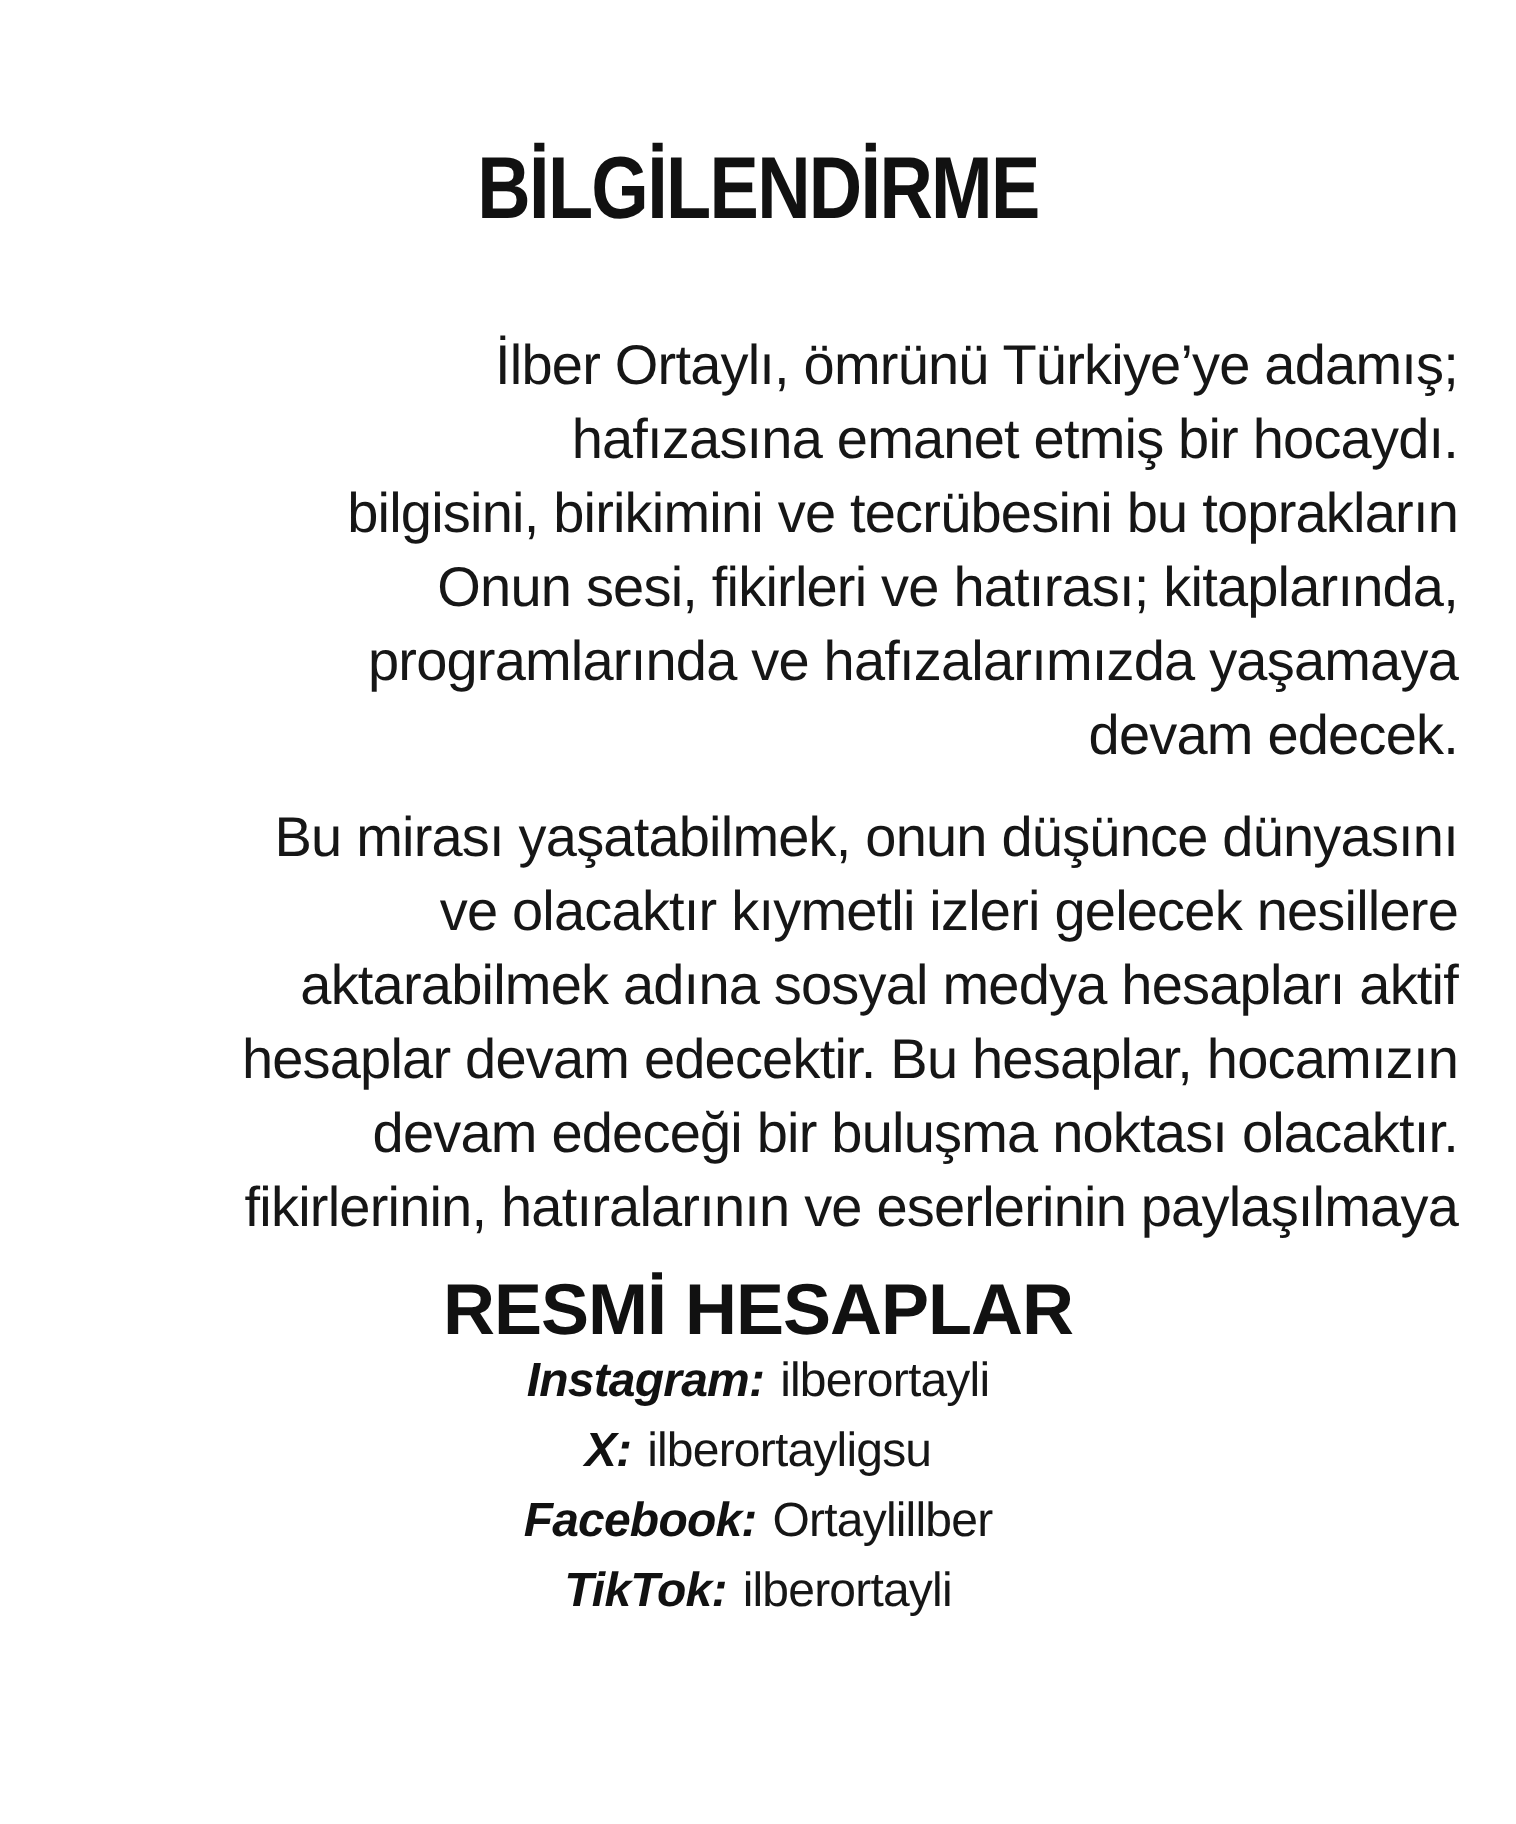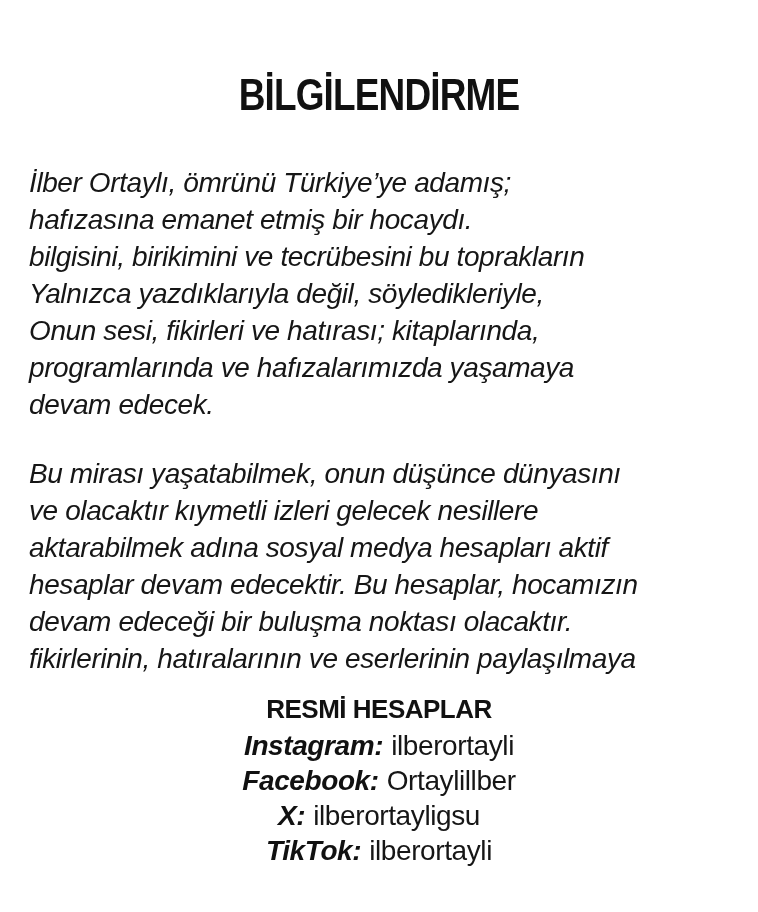--- a/index.html
+++ b/index.html
@@ -24,45 +24,44 @@
     font-weight: 700;
     letter-spacing: -1px;
     transform: scaleX(0.84);
     transform-origin: 50% 50%;
     color: #111111;
     white-space: nowrap;
   }
   .para {
     width: 700px;
     margin: 0 auto;
-    text-align: left;
+    text-align: right;
     font-size: 28px;
     font-weight: 400;
     letter-spacing: -0.4px;
     line-height: 37px;
     color: #161616;
-    font-style: italic;
   }
   .para-1 { margin-top: 44px; }
-  .para-2 { margin-top: 32px; }
+  .para-2 { margin-top: 14px; }
   .line { white-space: nowrap; }
   .accounts {
     margin-top: 14px;
     text-align: center;
     line-height: 35px;
   }
   .accounts-heading {
-    font-size: 26px;
+    font-size: 36px;
     font-weight: 700;
     letter-spacing: -0.5px;
     color: #111111;
     line-height: 37px;
   }
   .account-line {
-    font-size: 28px;
+    font-size: 24px;
     letter-spacing: -0.4px;
     color: #161616;
     white-space: nowrap;
   }
   .account-platform {
     font-weight: 700;
     font-style: italic;
     margin-right: 8px;
     color: #111111;
   }
@@ -74,21 +73,20 @@
 <body>
 
 <div class="page">
 
   <h1 class="title">BİLGİLENDİRME</h1>
 
   <div class="para para-1">
     <div class="line">İlber Ortaylı, ömrünü Türkiye’ye adamış;</div>
     <div class="line">hafızasına emanet etmiş bir hocaydı.</div>
     <div class="line">bilgisini, birikimini ve tecrübesini bu toprakların</div>
-    <div class="line">Yalnızca yazdıklarıyla değil, söyledikleriyle,</div>
     <div class="line">Onun sesi, fikirleri ve hatırası; kitaplarında,</div>
     <div class="line">programlarında ve hafızalarımızda yaşamaya</div>
     <div class="line">devam edecek.</div>
   </div>
 
   <div class="para para-2">
     <div class="line">Bu mirası yaşatabilmek, onun düşünce dünyasını</div>
     <div class="line">ve olacaktır kıymetli izleri gelecek nesillere</div>
     <div class="line">aktarabilmek adına sosyal medya hesapları aktif</div>
     <div class="line">hesaplar devam edecektir. Bu hesaplar, hocamızın</div>
@@ -97,25 +95,25 @@
   </div>
 
   <div class="accounts">
     <div class="accounts-heading">RESMİ HESAPLAR</div>
 
     <div class="account-line">
       <span class="account-platform">Instagram:</span><span class="account-handle">ilberortayli</span>
     </div>
 
     <div class="account-line">
-      <span class="account-platform">Facebook:</span><span class="account-handle">Ortaylillber</span>
+      <span class="account-platform">X:</span><span class="account-handle">ilberortayligsu</span>
     </div>
 
     <div class="account-line">
-      <span class="account-platform">X:</span><span class="account-handle">ilberortayligsu</span>
+      <span class="account-platform">Facebook:</span><span class="account-handle">Ortaylillber</span>
     </div>
 
     <div class="account-line">
       <span class="account-platform">TikTok:</span><span class="account-handle">ilberortayli</span>
     </div>
   </div>
 
 </div>
 
 </body></html>

